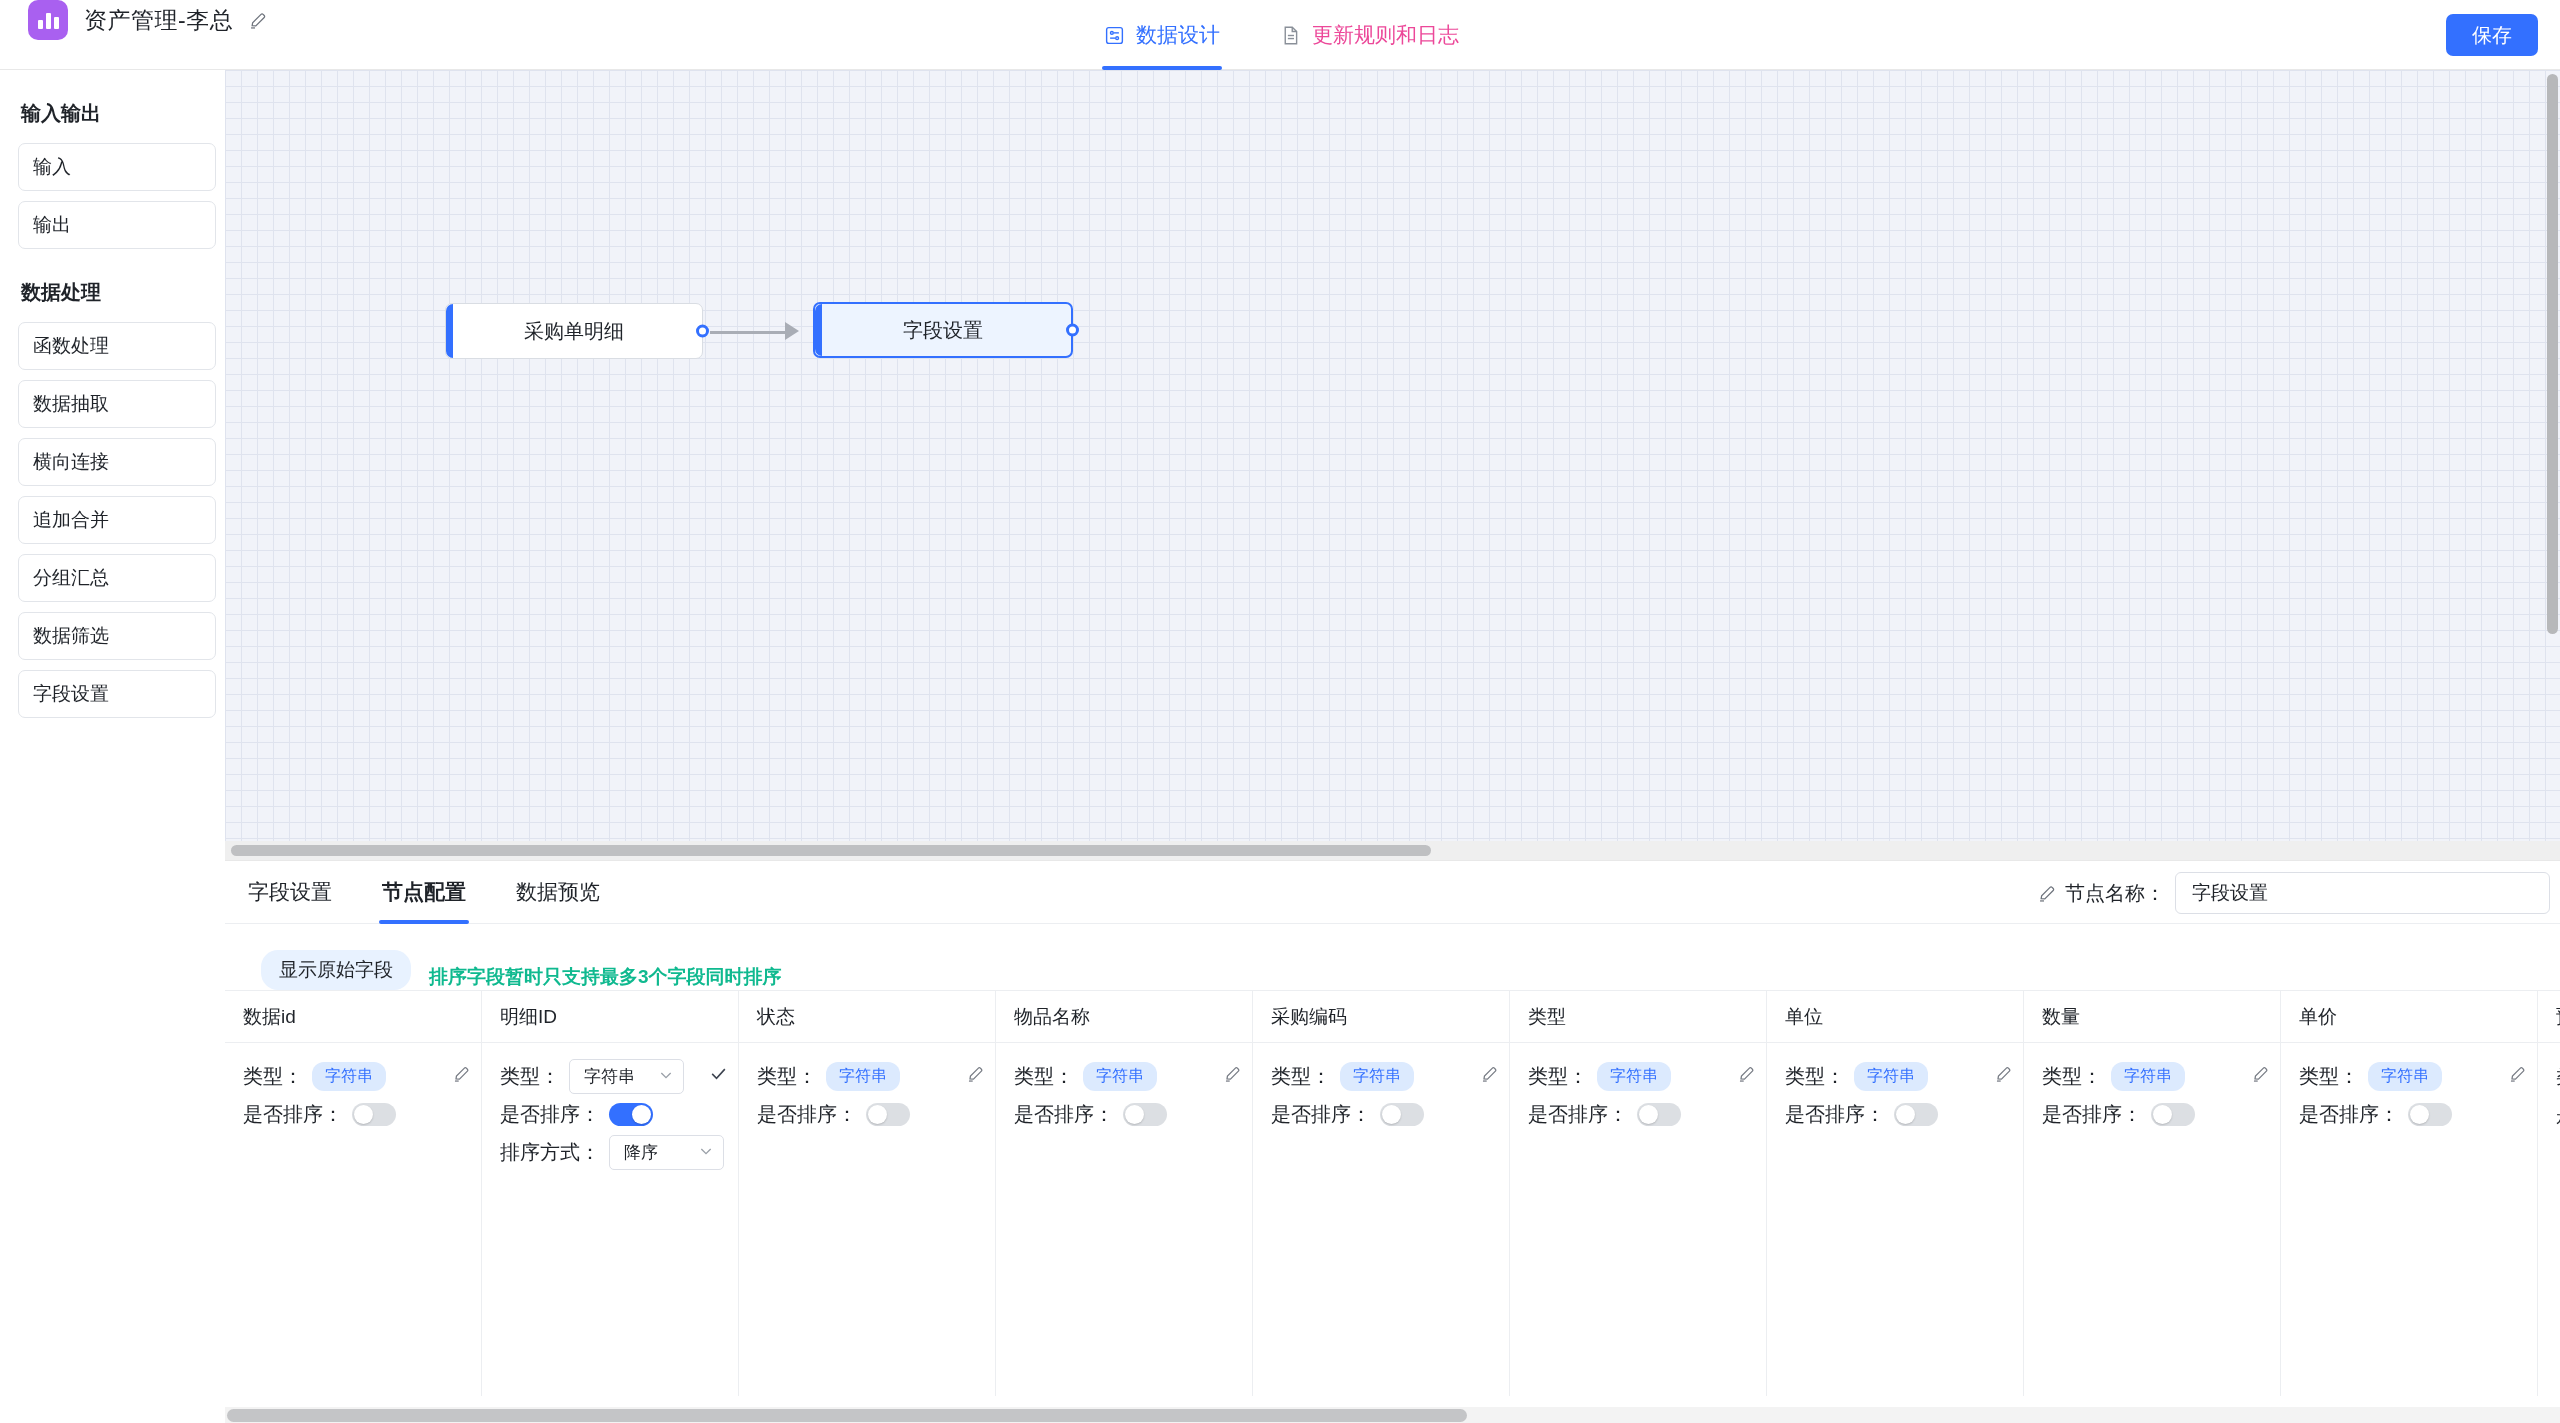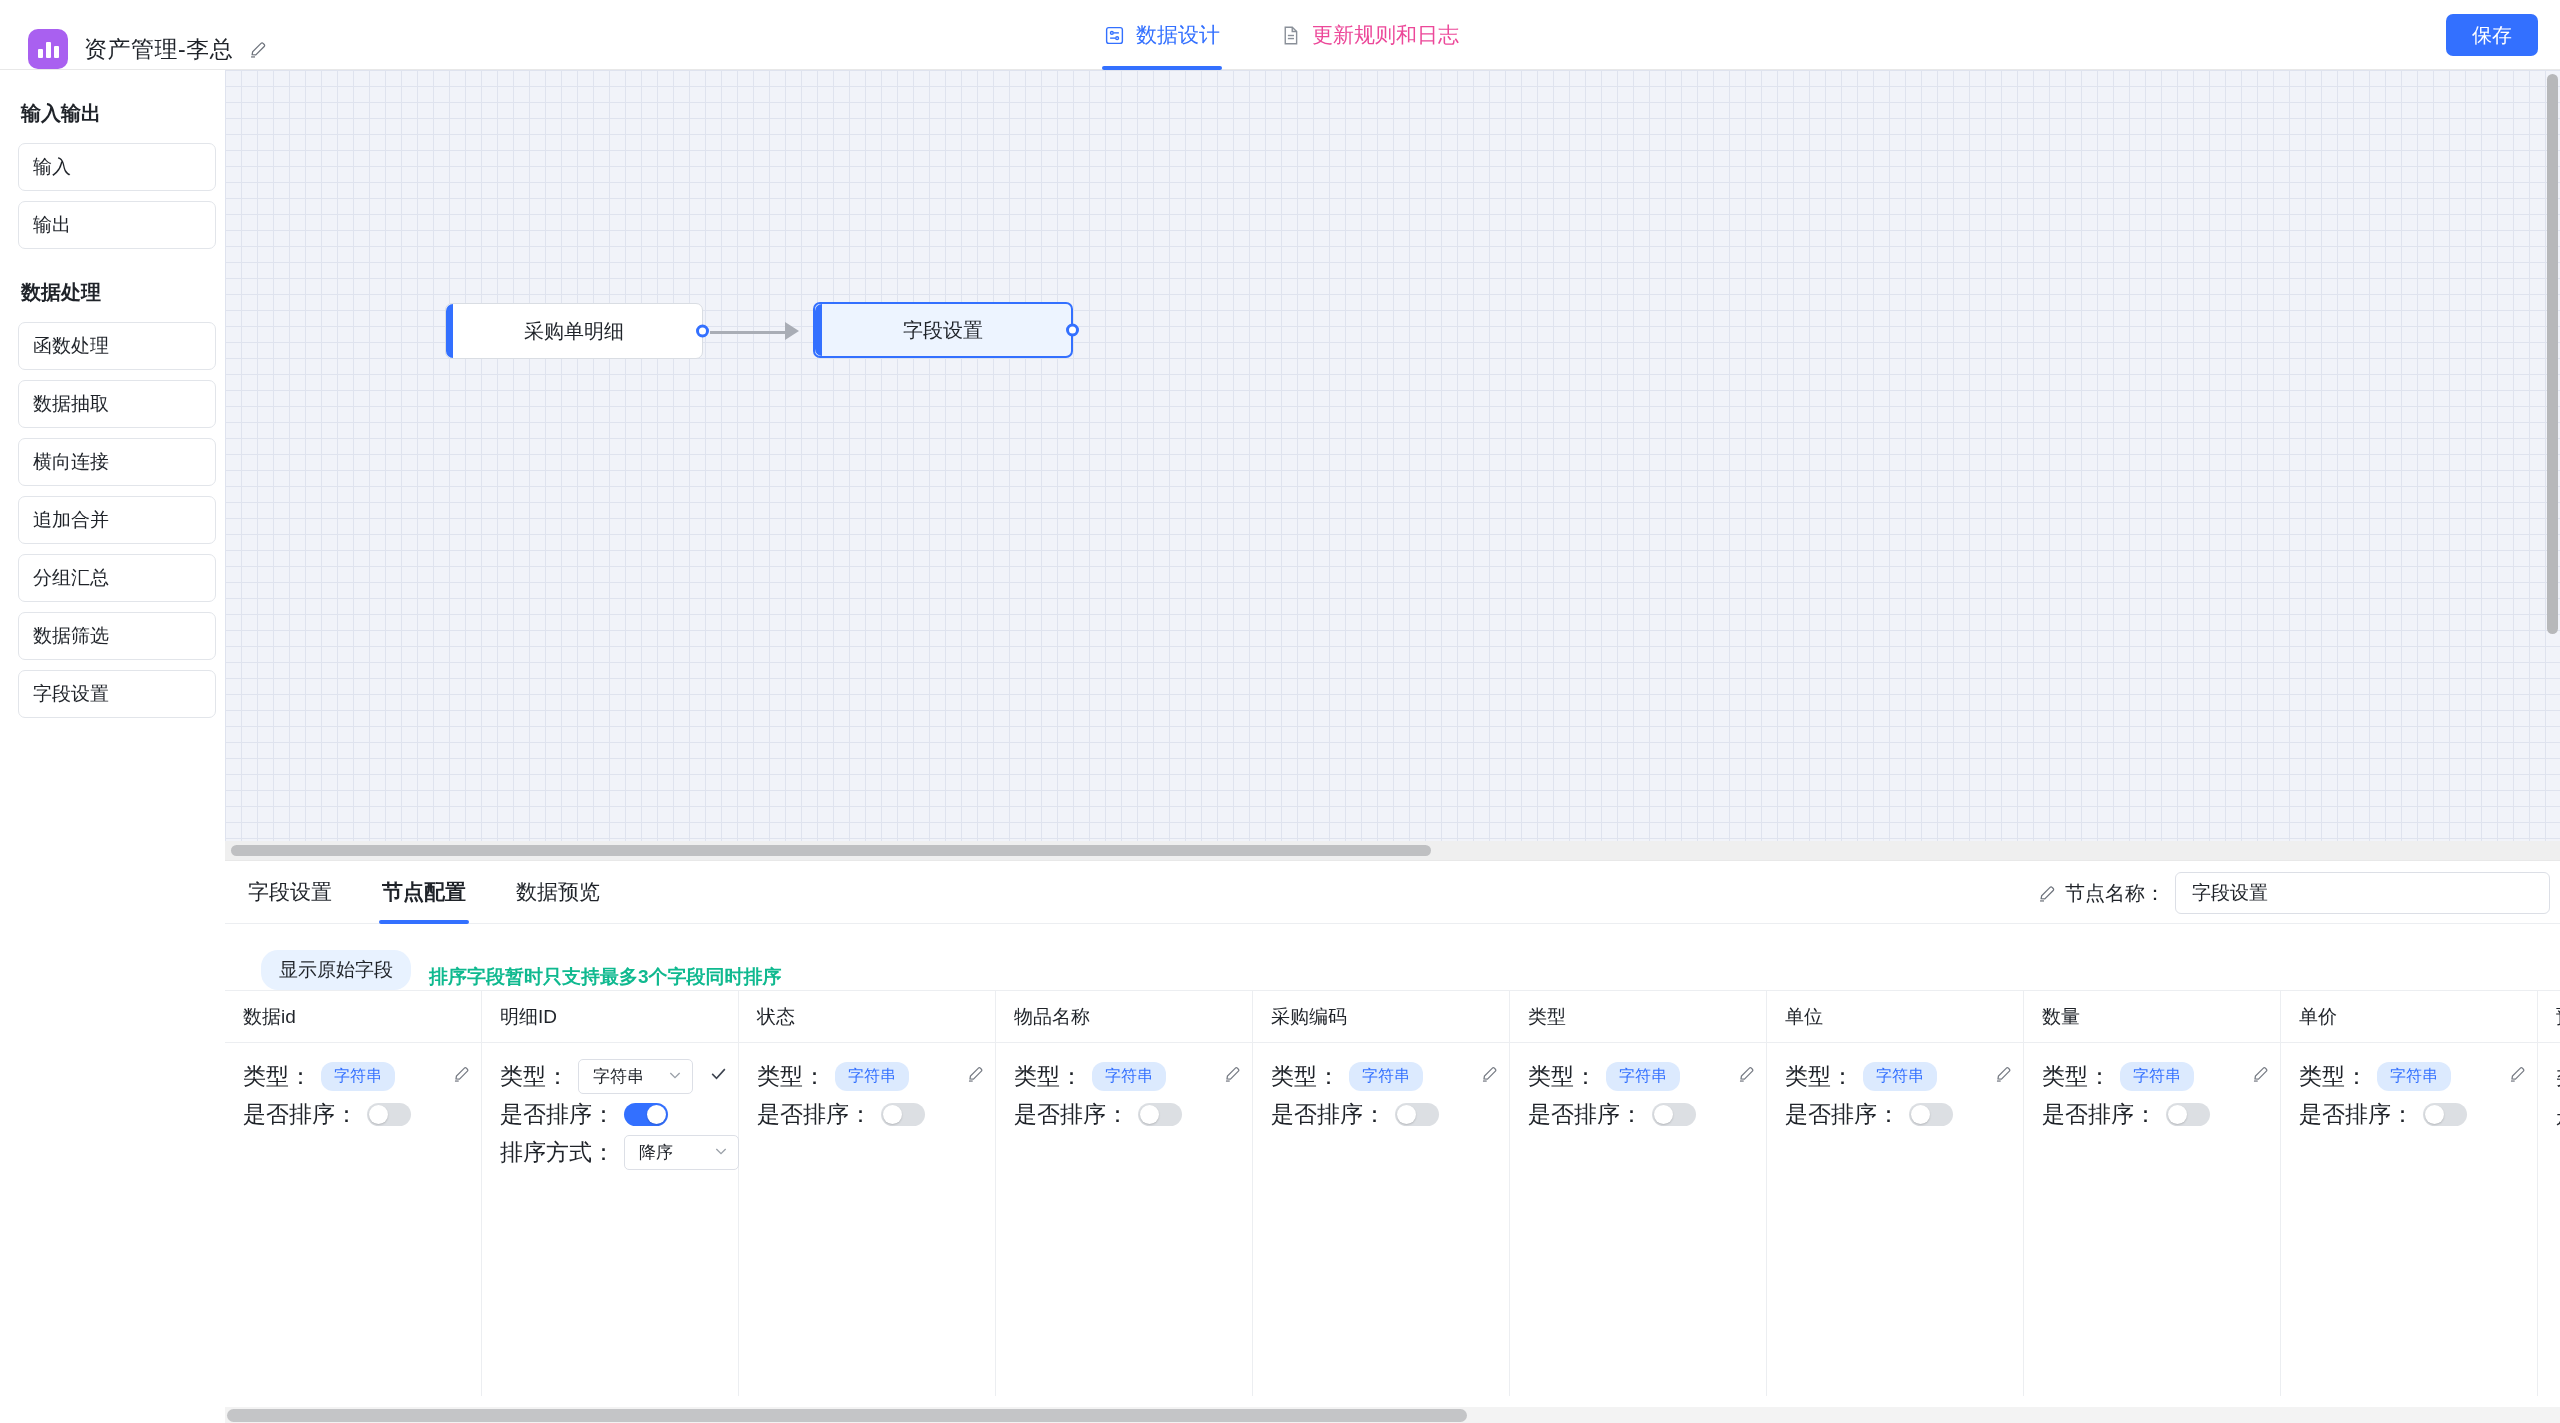--- a/index.html
+++ b/index.html
@@ -6,21 +6,21 @@
   html, body {
     width: 2560px; height: 1423px;
     font-family: "Liberation Sans", "DejaVu Sans", sans-serif;
     background: #ffffff;
     overflow: hidden;
   }
   
   .topbar {
     position: absolute; left: 0; top: 0; width: 2560px; height: 70px;
     background: #ffffff; border-bottom: 1px solid #e8e8e8;
-    display: flex; align-items: flex-end;
+    display: flex; align-items: flex-start;
   }
   .brand { display: flex; align-items: center; padding-left: 28px; gap: 16px; }
   .logo {
     width: 40px; height: 40px; border-radius: 10px;
     background: #a960f0;
     display: flex; align-items: flex-end; justify-content: center;
     gap: 3px; padding-bottom: 11px;
   }
   .logo i { display: block; width: 5px; background: #ffffff; border-radius: 1px; }
   .logo i:nth-child(1) { height: 9px; }
@@ -159,21 +159,21 @@
   .col {
     width: 257px; flex: 0 0 257px; border-right: 1px solid #eceef1;
     background: #fff;
   }
   .col-head {
     height: 52px; display: flex; align-items: center; padding-left: 18px;
     font-size: 19px; color: #1f2329; border-bottom: 1px solid #eceef1;
   }
   .col-body { padding: 14px 10px 0 18px; }
   .frow { display: flex; align-items: center; min-height: 38px; gap: 9px; }
-  .flabel { font-size: 23px; color: #1f2329; white-space: nowrap; }
+  .flabel { font-size: 20px; color: #1f2329; white-space: nowrap; }
   .pill {
     background: #dceafe; color: #3370ff; font-size: 16px;
     padding: 4px 13px; border-radius: 12px; white-space: nowrap;
   }
   .edit-ic { margin-left: auto; opacity: .7; cursor: pointer; }
   .check-ic { margin-left: auto; color: #1f2329; font-size: 20px; cursor: pointer; }
   .sel {
     border: 1px solid #dcdfe6; border-radius: 5px; height: 35px;
     min-width: 115px; display: flex; align-items: center;
     justify-content: space-between; padding: 0 9px 0 14px;

